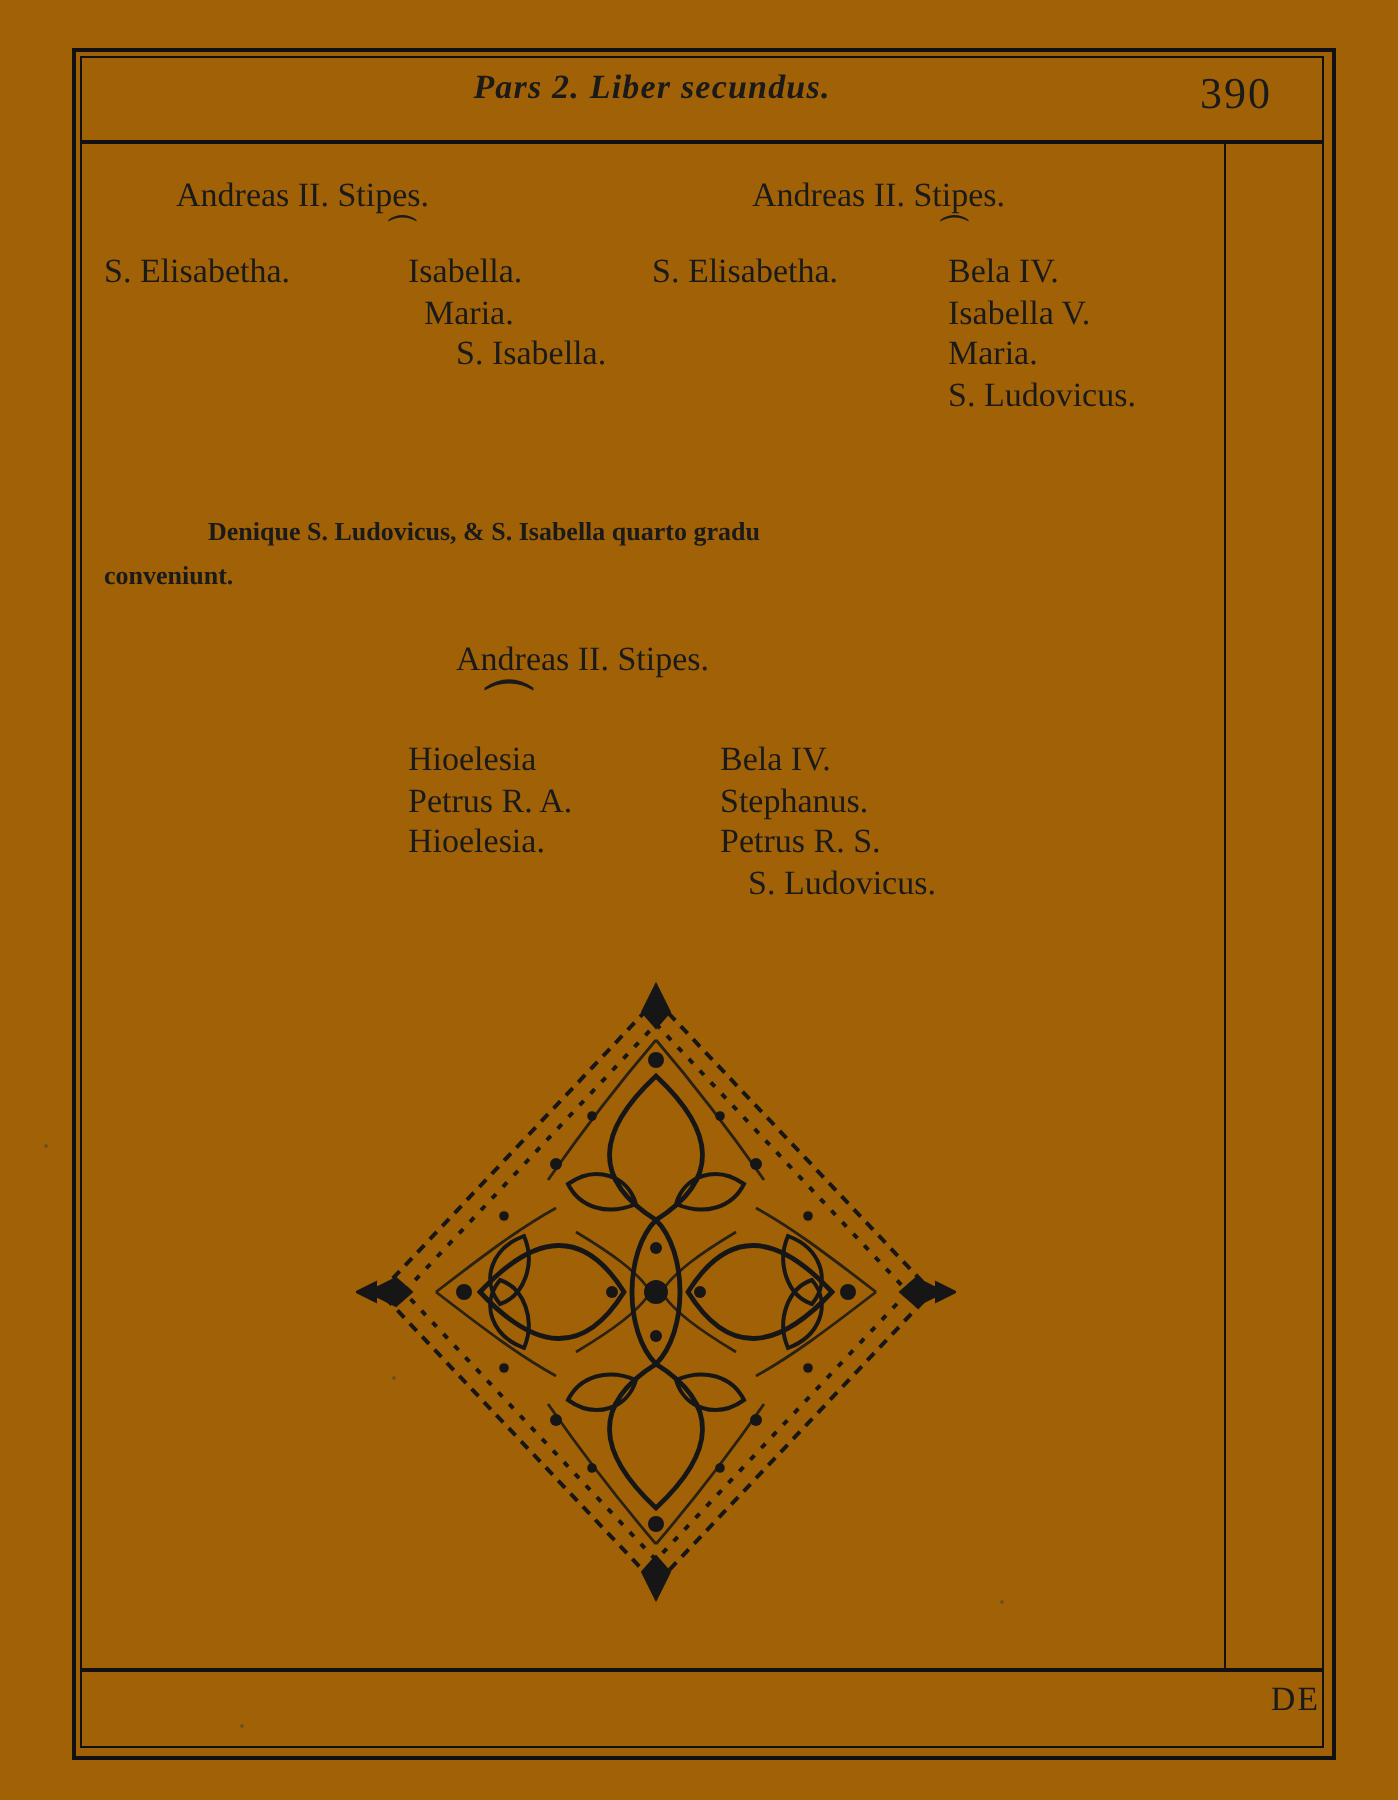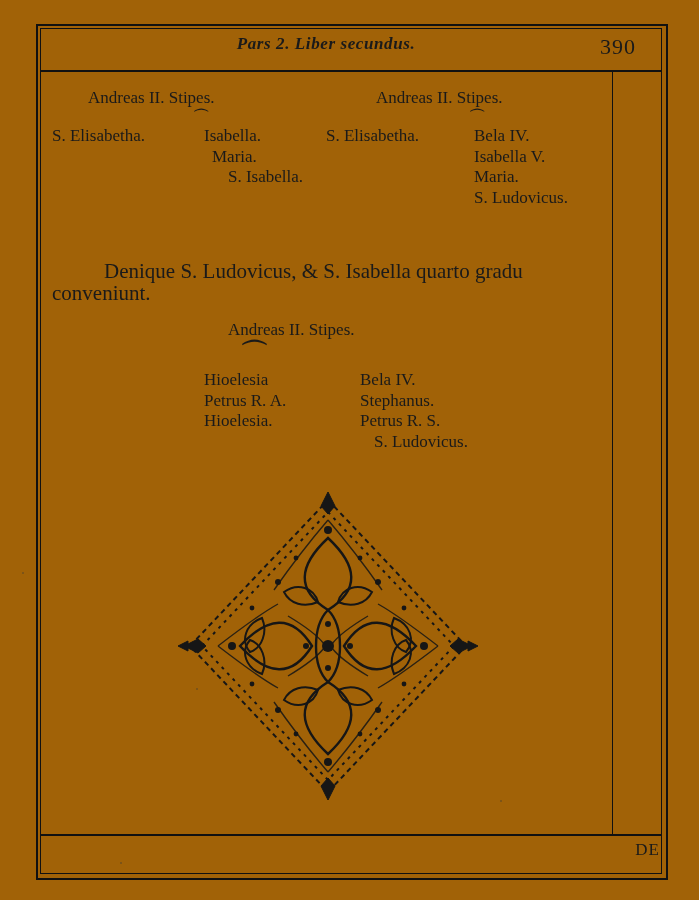--- a/index.html
+++ b/index.html
@@ -116,22 +116,23 @@
     white-space: nowrap;
     font-family: Liberation Serif, serif;
   }
 
   .names div {
     white-space: nowrap;
   }
 
   .para {
     position: absolute;
-    font-size: 21px;
+    font-size: 13px;
     line-height: 1.3;
+    font-weight: bold;
   }
 
   
   .ornament {
     position: absolute;
     left: 178px;
     top: 486px;
     width: 300px;
     height: 320px;
   }

